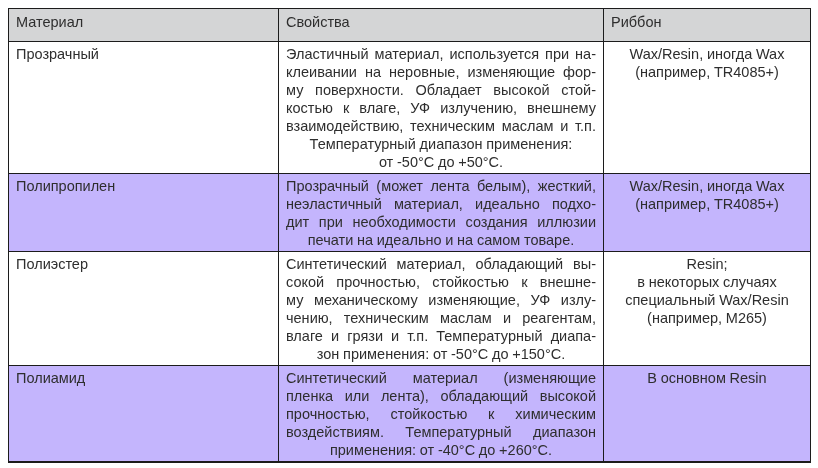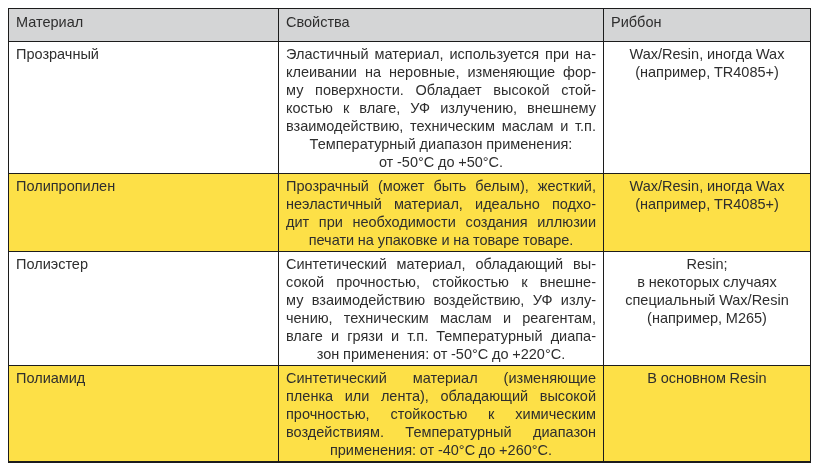--- a/index.html
+++ b/index.html
@@ -37,21 +37,21 @@
     word-spacing: -0.3px;
   }
   thead th {
     height: 33px;
     padding-top: 4px;
     background: #d4d5d6;
     border-bottom: 1.5px solid #1c1c1c;
     margin-top: 32px;
   }
   tr.shaded td {
-    background: #fde047;
+    background: #c4b5fd;
   }
   .col-material { width: 270px; }
   .col-props    { width: 325px; }
   .col-ribbon   { width: 207px; }
   .line {
     text-align: center;
   }
   .line.stretch {
     text-align: justify;
     text-align-last: justify;
@@ -87,39 +87,39 @@
             <div class="line">от -50°C до +50°C.</div>
           </td>
           <td class="col-ribbon">
             <div class="line">Wax/Resin, иногда Wax</div>
             <div class="line">(например, TR4085+)</div>
           </td>
         </tr>
         <tr class="r1 shaded">
           <td class="col-material">Полипропилен</td>
           <td class="col-props">
-            <div class="line stretch">Прозрачный (может быть белым), жесткий,</div>
+            <div class="line stretch">Прозрачный (может лента белым), жесткий,</div>
             <div class="line stretch">неэластичный материал, идеально подхо-</div>
             <div class="line stretch">дит при необходимости создания иллюзии</div>
-            <div class="line">печати на упаковке и на товаре товаре.</div>
+            <div class="line">печати на идеально и на самом товаре.</div>
           </td>
           <td class="col-ribbon">
             <div class="line">Wax/Resin, иногда Wax</div>
             <div class="line">(например, TR4085+)</div>
           </td>
         </tr>
         <tr class="r2">
           <td class="col-material">Полиэстер</td>
           <td class="col-props">
             <div class="line stretch">Синтетический материал, обладающий вы-</div>
             <div class="line stretch">сокой прочностью, стойкостью к внешне-</div>
-            <div class="line stretch">му взаимодействию воздействию, УФ излу-</div>
+            <div class="line stretch">му механическому изменяющие, УФ излу-</div>
             <div class="line stretch">чению, техническим маслам и реагентам,</div>
             <div class="line stretch">влаге и грязи и т.п. Температурный диапа-</div>
-            <div class="line">зон применения: от -50°C до +220°C.</div>
+            <div class="line">зон применения: от -50°C до +150°C.</div>
           </td>
           <td class="col-ribbon">
             <div class="line">Resin;</div>
             <div class="line">в некоторых случаях</div>
             <div class="line">специальный Wax/Resin</div>
             <div class="line">(например, M265)</div>
           </td>
         </tr>
         <tr class="r3 shaded">
           <td class="col-material">Полиамид</td>

